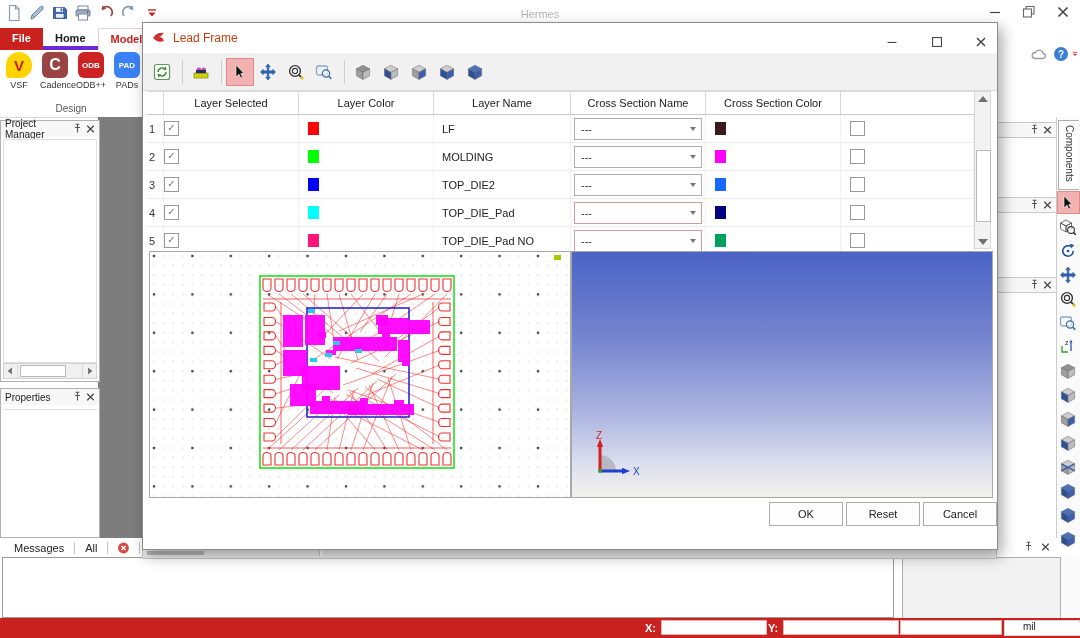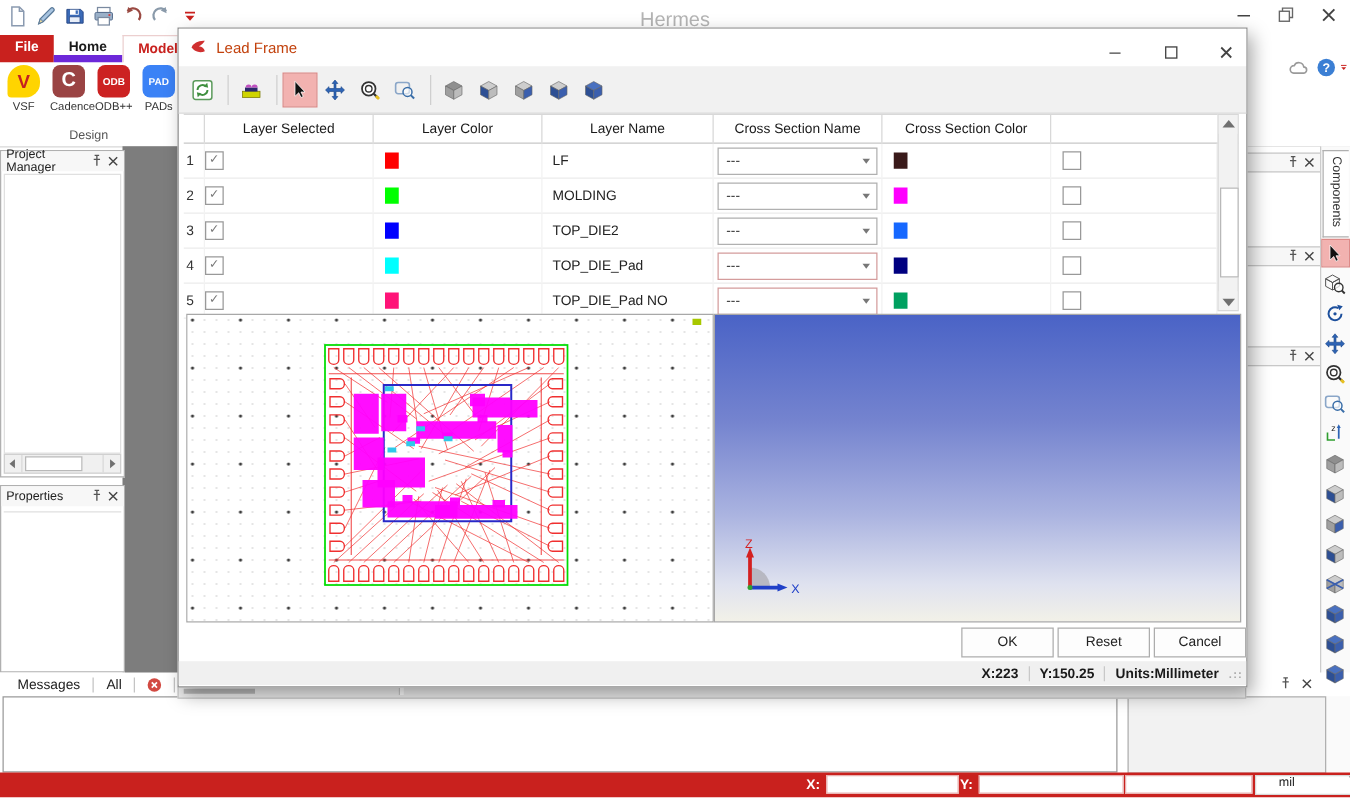--- a/index.html
+++ b/index.html
@@ -5,27 +5,27 @@
   html,body{margin:0;padding:0}
   body{width:1080px;height:638px;position:relative;background:#fff;
        font-family:"Liberation Sans",sans-serif;overflow:hidden;font-size:11px;color:#222}
   .abs{position:absolute}
   .ic{display:inline-flex;align-items:center;justify-content:center}
   .ic svg{display:block}
   
   #titlebar{left:0;top:0;width:1080px;height:28px;background:#fff}
   #qa{left:4px;top:3px;display:flex;gap:3px;align-items:center}
   #qa .ic{width:20px;height:20px}
-  #app-title{left:0;top:8px;width:1080px;text-align:center;color:#b4b4b4;font-size:16px}
+  #app-title{left:0;top:8px;width:1080px;text-align:center;color:#b4b4b4;font-size:11px}
   .winbtn{top:2px;width:26px;height:20px;color:#555;display:flex;align-items:center;justify-content:center}
   
   #ribbon-tabs{left:0;top:28px;height:22px;display:flex}
   .tab{padding:4px 12px 3px 12px;font-weight:bold;font-size:11px}
   .tab.file{background:#c9211e;color:#fff}
-  .tab.home{color:#1a1a1a;border-bottom:6px solid #6d28d9}
+  .tab.home{color:#1a1a1a;border-bottom:4px solid #6d28d9}
   .tab.modeling{color:#c9211e;background:#fff;border:1px solid #eccfcf;border-bottom:none}
   #ribbon-body{left:0;top:50px;width:142px;height:53px;background:#fff;display:flex;gap:6px;padding-left:4px}
   .rib-item{width:30px;text-align:center;padding-top:2px}
   .rib-badge{width:26px;height:26px;margin:0 auto;border-radius:6px;color:#fff;font-weight:bold;
              display:flex;align-items:center;justify-content:center}
   .rib-badge.vsf{background:#ffd400;color:#c42020;border-radius:50% 50% 45% 12%;font-size:15px}
   .rib-badge.cadence{background:#9a4343;font-size:16px}
   .rib-badge.odb{background:#cc2222;font-size:8px}
   .rib-badge.pads{background:#3b82f6;font-size:8px}
   .rib-label{font-size:9px;color:#333;margin-top:2px}
@@ -916,21 +916,13 @@
         <text x="6" y="8" font-size="10" fill="#d42020" font-family="Liberation Sans,sans-serif">Z</text>
         <text x="43" y="44" font-size="10" fill="#2040c8" font-family="Liberation Sans,sans-serif">X</text>
       </svg>
     </div>
   </div>
 
   <div class="dbtn" style="left:626px">OK</div>
   <div class="dbtn" style="left:703px">Reset</div>
   <div class="dbtn" style="left:780px">Cancel</div>
 
-  <div id="dlg-status">
-    <span class="ss">X:223</span>
-    <span class="vsep"></span>
-    <span class="ss">Y:150.25</span>
-    <span class="vsep"></span>
-    <span class="ss">Units:Millimeter</span>
-    <span class="grip">.::</span>
-  </div>
 </div>
 
 </body></html>

